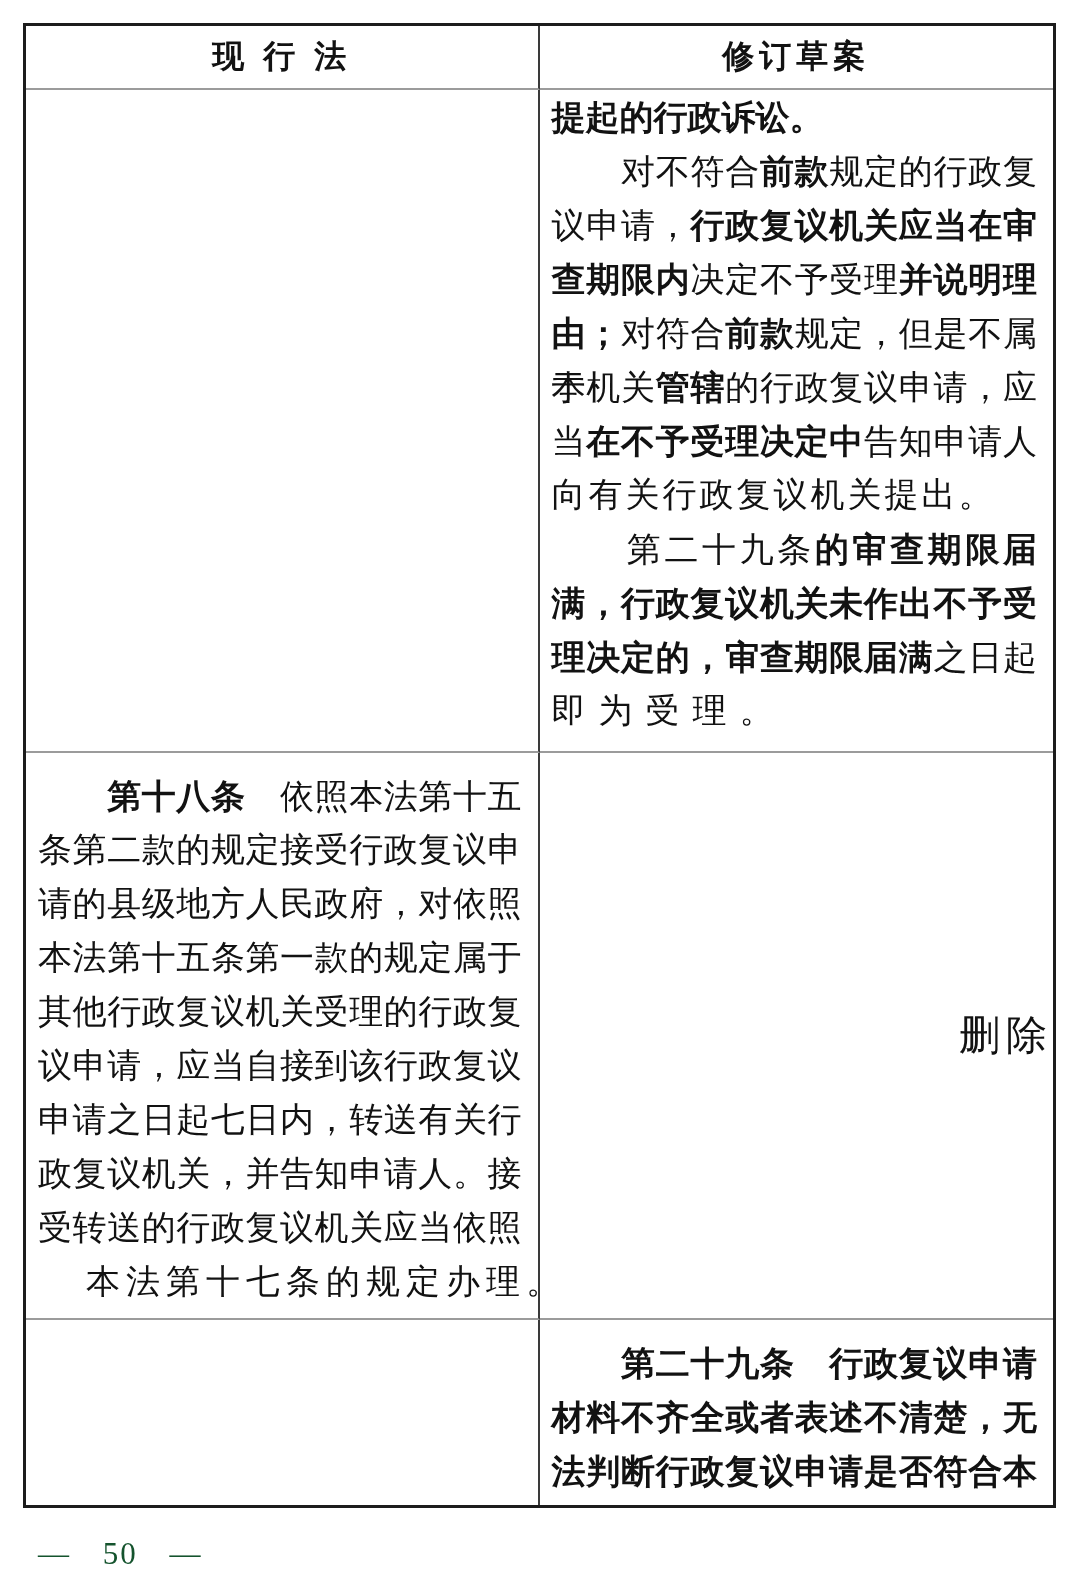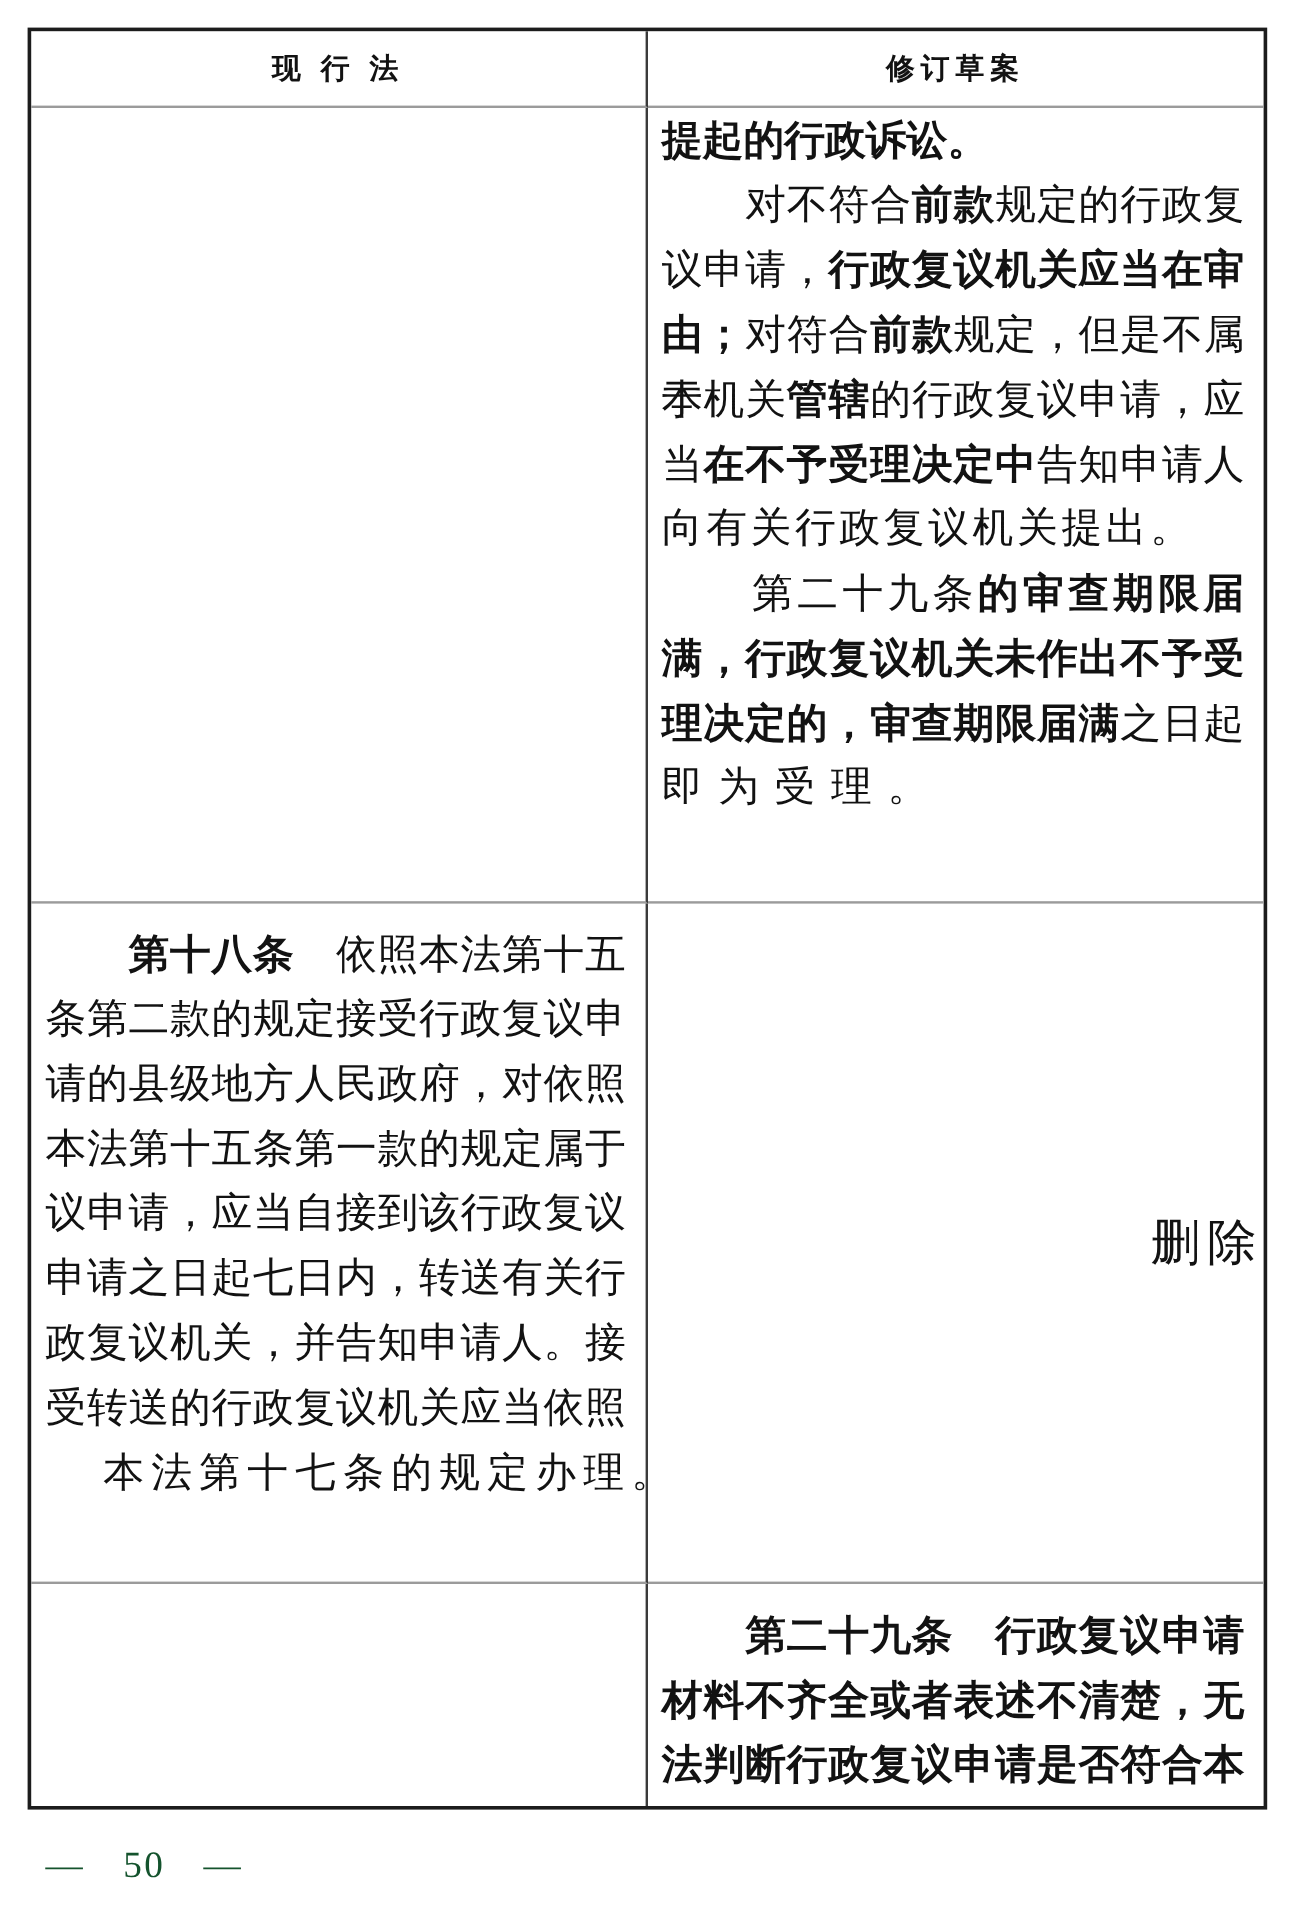--- a/index.html
+++ b/index.html
@@ -27,21 +27,21 @@
   }
   .cell { box-sizing: border-box; overflow: hidden; }
   .left-col  { border-right: 2px solid #3a3a3a; }
   .hr        { border-bottom: 2px solid #9b9b9b; }
   .header-cell {
     display: flex;
     align-items: center;
     justify-content: center;
     font-family: "Liberation Sans", sans-serif;
     font-weight: 700;
-    font-size: 24px;
+    font-size: 32px;
     letter-spacing: 5px;
   }
   .body-cell { padding: 0 16px 0 12px; }
   .pt { padding-top: 16px; }
   .line {
     height: 54px;
     line-height: 54px;
     font-size: 34px;
     white-space: nowrap;
     overflow: visible;
@@ -85,35 +85,37 @@
     </div>
     <div class="cell hr header-cell">
       <span>修订草案</span>
     </div>
 
     <div class="cell left-col hr body-cell"></div>
     <div class="cell hr body-cell">
         <div class="line"><span class="seg-hei">提起的行政诉讼。</span></div>
         <div class="line j"><span class="seg-song">　　对不符合</span><span class="seg-hei">前款</span><span class="seg-song">规定的行政复</span></div>
         <div class="line j"><span class="seg-song">议申请，</span><span class="seg-hei">行政复议机关应当在审</span></div>
+        <div class="line j"><span class="seg-hei">查期限内</span><span class="seg-song">决定不予受理</span><span class="seg-hei">并说明理</span></div>
         <div class="line j"><span class="seg-hei">由；</span><span class="seg-song">对符合</span><span class="seg-hei">前款</span><span class="seg-song">规定，但是不属于</span></div>
         <div class="line j"><span class="seg-song">本机关</span><span class="seg-hei">管辖</span><span class="seg-song">的行政复议申请，应</span></div>
         <div class="line j"><span class="seg-song">当</span><span class="seg-hei">在不予受理决定中</span><span class="seg-song">告知申请人</span></div>
         <div class="line" style="letter-spacing: 3px;"><span class="seg-song">向有关行政复议机关提出。</span></div>
         <div class="line j"><span class="seg-song">　　第二十九条</span><span class="seg-hei">的审查期限届</span></div>
         <div class="line j"><span class="seg-hei">满，行政复议机关未作出不予受</span></div>
         <div class="line j"><span class="seg-hei">理决定的，审查期限届满</span><span class="seg-song">之日起</span></div>
         <div class="line" style="letter-spacing: 13px;"><span class="seg-song">即为受理。</span></div>
       </div>
 
     <div class="cell left-col hr body-cell pt">
         <div class="line j"><span class="seg-song">　　</span><span class="seg-hei">第十八条</span><span class="seg-song">　依照本法第十五</span></div>
         <div class="line j"><span class="seg-song">条第二款的规定接受行政复议申</span></div>
         <div class="line j"><span class="seg-song">请的县级地方人民政府，对依照</span></div>
         <div class="line j"><span class="seg-song">本法第十五条第一款的规定属于</span></div>
+        <div class="line j"><span class="seg-song">其他行政复议机关受理的行政复</span></div>
         <div class="line j"><span class="seg-song">议申请，应当自接到该行政复议</span></div>
         <div class="line j"><span class="seg-song">申请之日起七日内，转送有关行</span></div>
         <div class="line j"><span class="seg-song">政复议机关，并告知申请人。接</span></div>
         <div class="line j"><span class="seg-song">受转送的行政复议机关应当依照</span></div>
         <div class="line" style="letter-spacing: 6px; margin-left: 48px;"><span class="seg-song">本法第十七条的规定办理。</span></div>
       </div>
     <div class="cell hr center-cell">
       <span>删除</span>
     </div>
 

